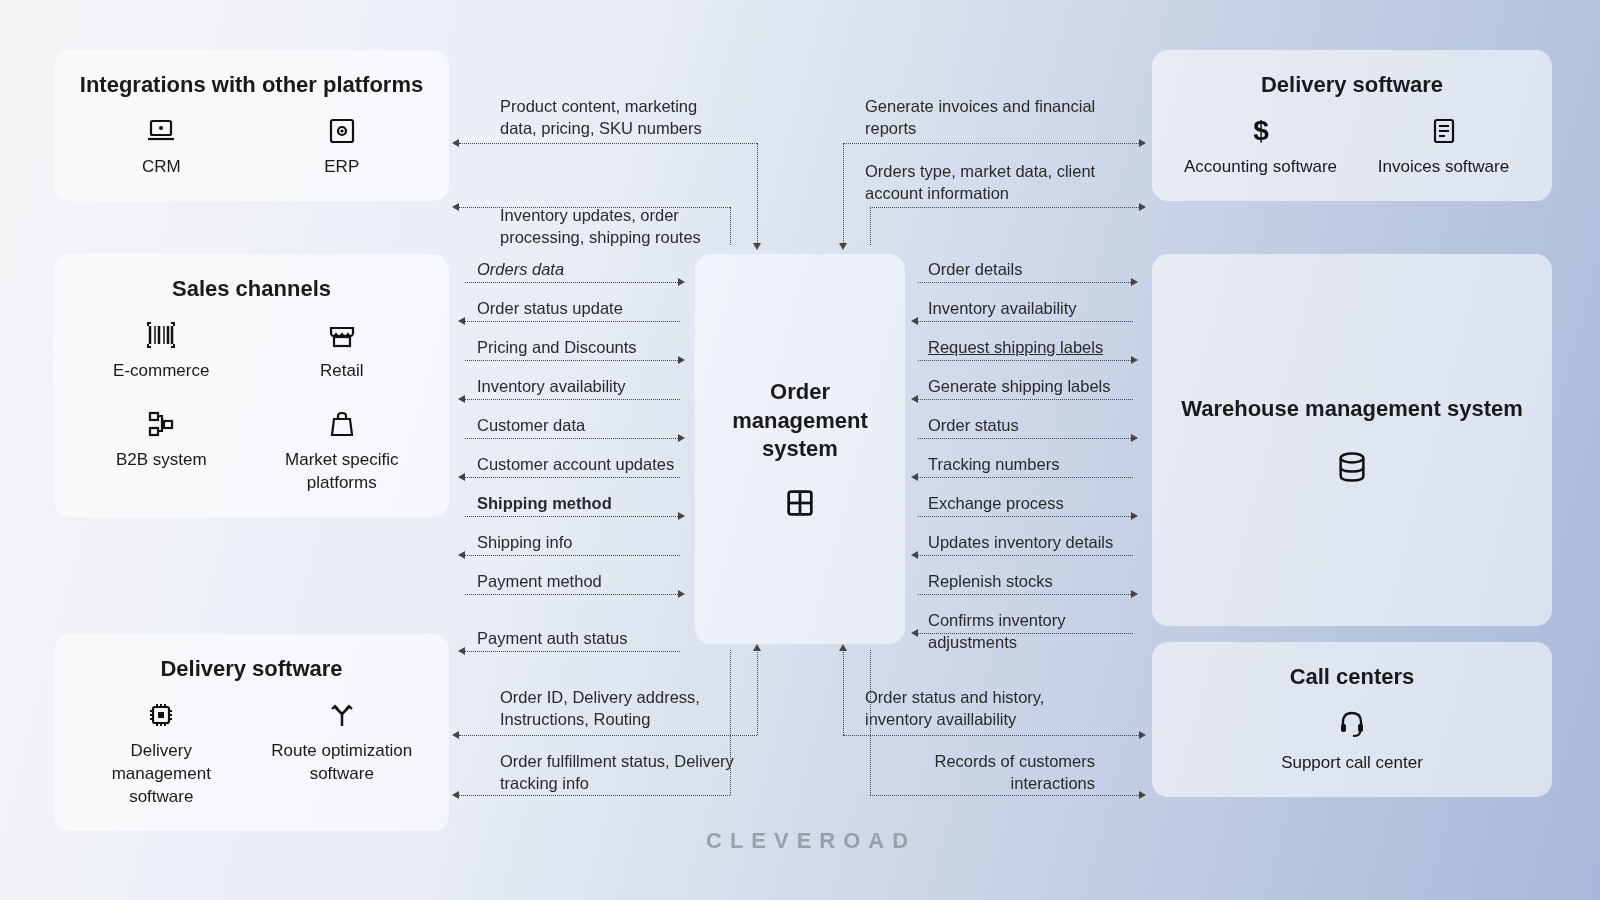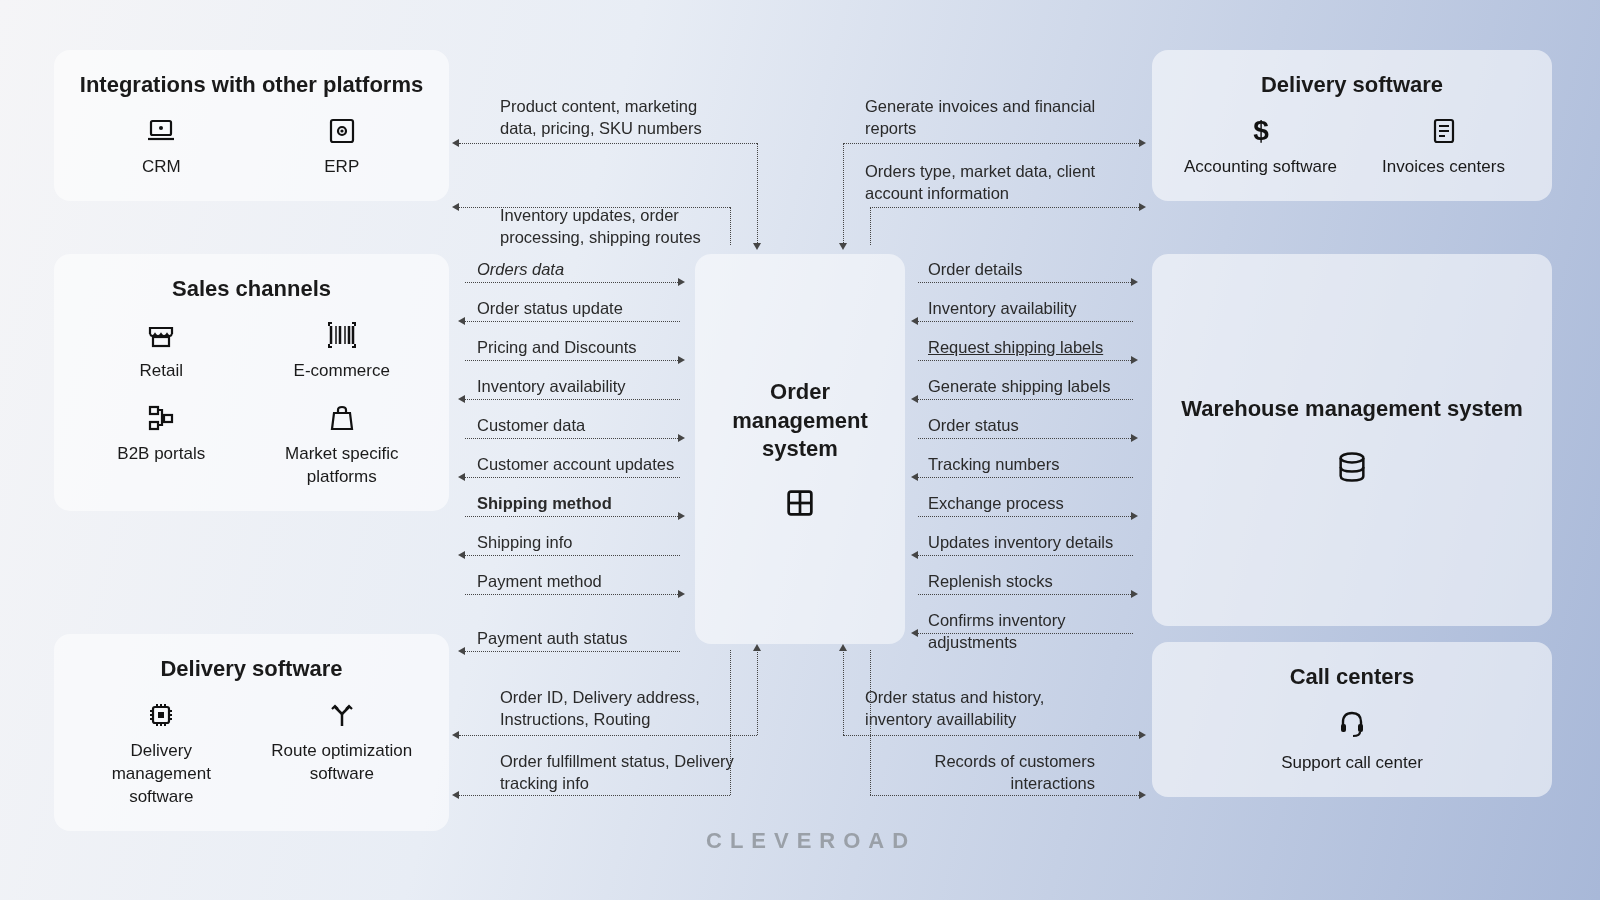--- a/index.html
+++ b/index.html
@@ -15,21 +15,21 @@
       border-radius: 16px;
       padding: 22px;
       position: absolute;
     }
     .card-title {
       font-size: 22px;
       font-weight: 600;
       text-align: center;
       margin-bottom: 18px;
     }
-    .card-items { display: flex; flex-wrap: wrap; justify-content: space-around; gap: 20px 10px; }
+    .card-items { display: flex; flex-wrap: wrap; justify-content: space-around; gap: 26px 10px; }
     .card-item { display: flex; flex-direction: column; align-items: center; width: 45%; }
     .card-item .icon { width: 30px; height: 30px; margin-bottom: 10px; }
     .card-item .label { font-size: 17px; text-align: center; line-height: 1.35; }
     .card-item.full { width: 100%; }
     .card-item.solo .icon { margin-bottom: 14px; }
 
     .center-card {
       background: rgba(255,255,255,0.5);
       border-radius: 16px;
       position: absolute;
@@ -166,35 +166,35 @@
       <div class="label">ERP</div>
     </div>
   </div>
 </div>
 
 <div class="card" style="left:54px; top:254px; width:395px;">
   <div class="card-title">Sales channels</div>
   <div class="card-items">
     <div class="card-item">
       <svg class="icon" viewBox="0 0 30 30">
+          <use href="#i-barcode"></use>
+        </svg>
+      <div class="label">E-commerce</div>
+    </div>
+    <div class="card-item">
+      <svg class="icon" viewBox="0 0 30 30">
           <use href="#i-store"></use>
         </svg>
       <div class="label">Retail</div>
     </div>
     <div class="card-item">
       <svg class="icon" viewBox="0 0 30 30">
-          <use href="#i-barcode"></use>
-        </svg>
-      <div class="label">E-commerce</div>
-    </div>
-    <div class="card-item">
-      <svg class="icon" viewBox="0 0 30 30">
           <use href="#i-sitemap"></use>
         </svg>
-      <div class="label">B2B portals</div>
+      <div class="label">B2B system</div>
     </div>
     <div class="card-item">
       <svg class="icon" viewBox="0 0 30 30">
           <use href="#i-bag"></use>
         </svg>
       <div class="label">Market specific platforms</div>
     </div>
   </div>
 </div>
 
@@ -229,21 +229,21 @@
     <div class="card-item">
       <svg class="icon" viewBox="0 0 30 30">
           <use href="#i-dollar"></use>
         </svg>
       <div class="label">Accounting software</div>
     </div>
     <div class="card-item">
       <svg class="icon" viewBox="0 0 30 30">
           <use href="#i-document"></use>
         </svg>
-      <div class="label">Invoices centers</div>
+      <div class="label">Invoices software</div>
     </div>
   </div>
 </div>
 
 <div class="card" style="left:1152px; top:254px; width:400px; height:372px; display:flex; flex-direction:column; align-items:center; justify-content:center;">
   <div class="card-title" style="margin-bottom:28px;">Warehouse management system</div>
   <svg width="34" height="34" viewBox="0 0 30 30">
       <use href="#i-database"></use>
     </svg>
 </div>

